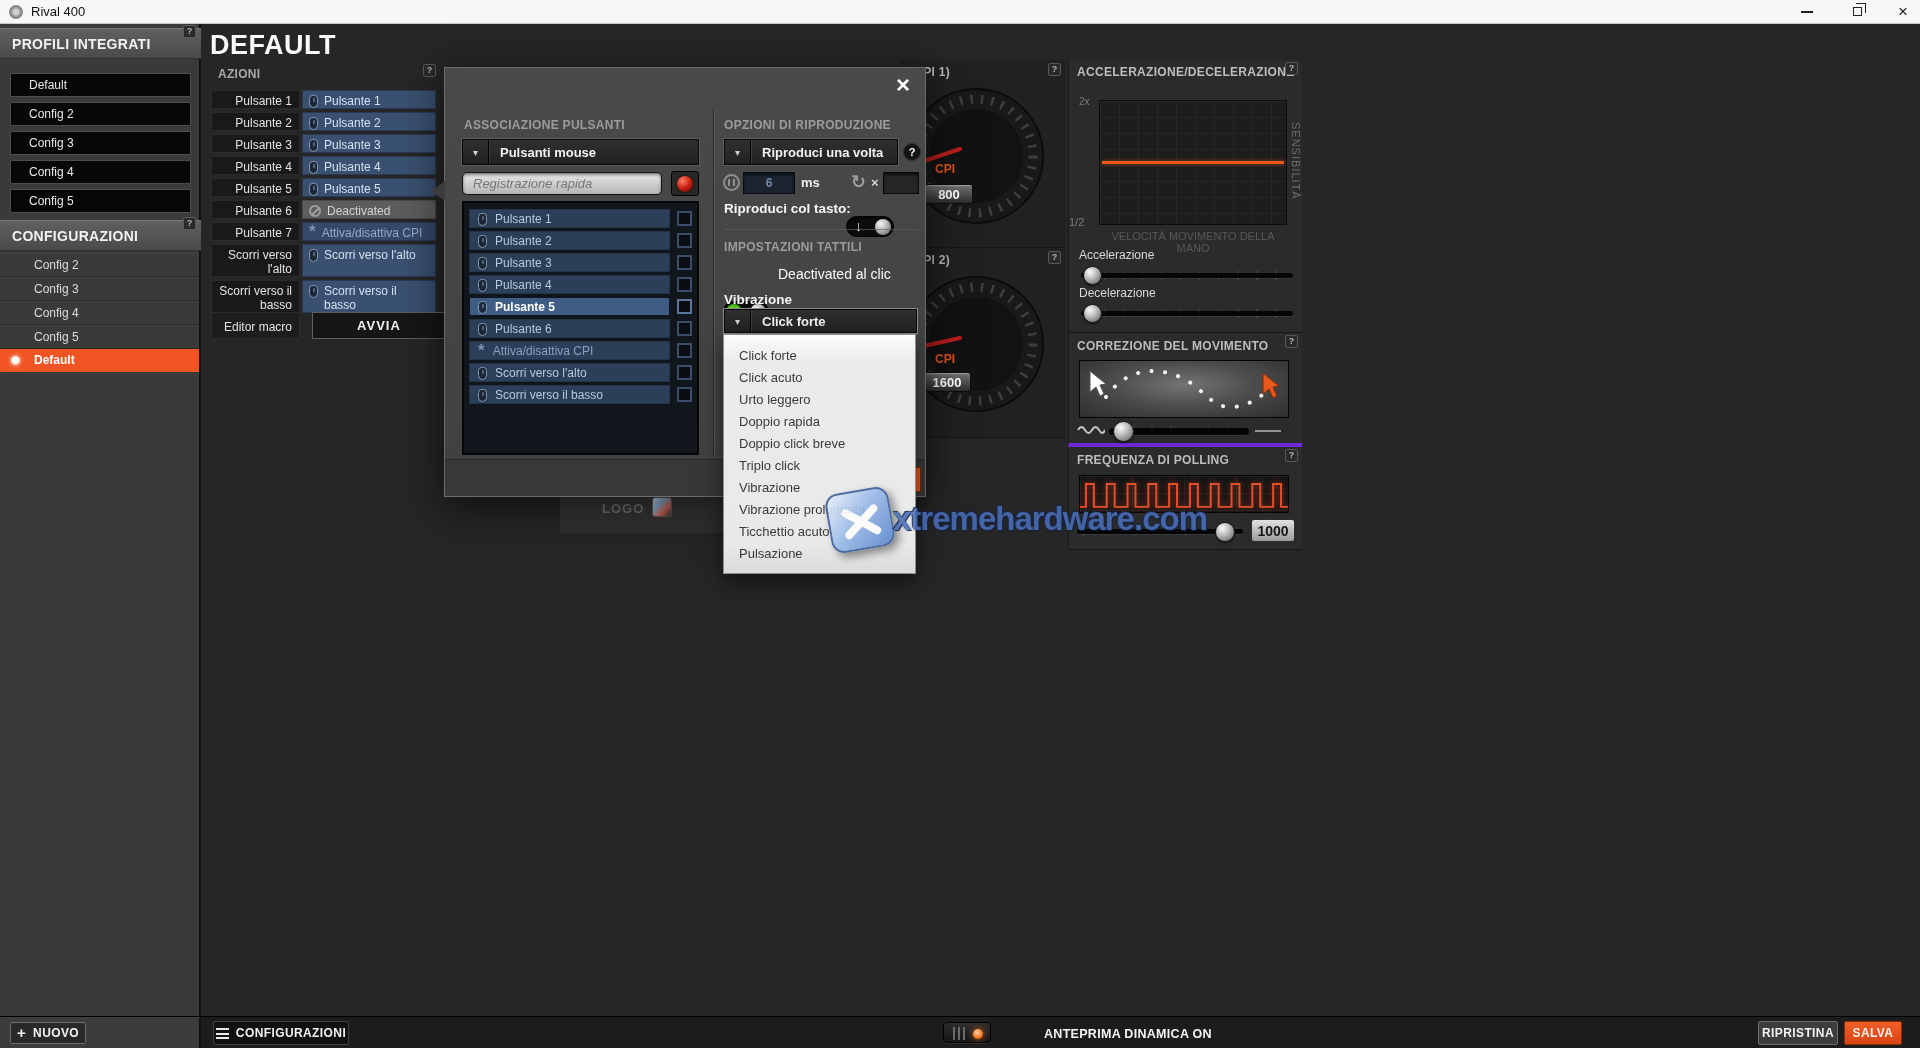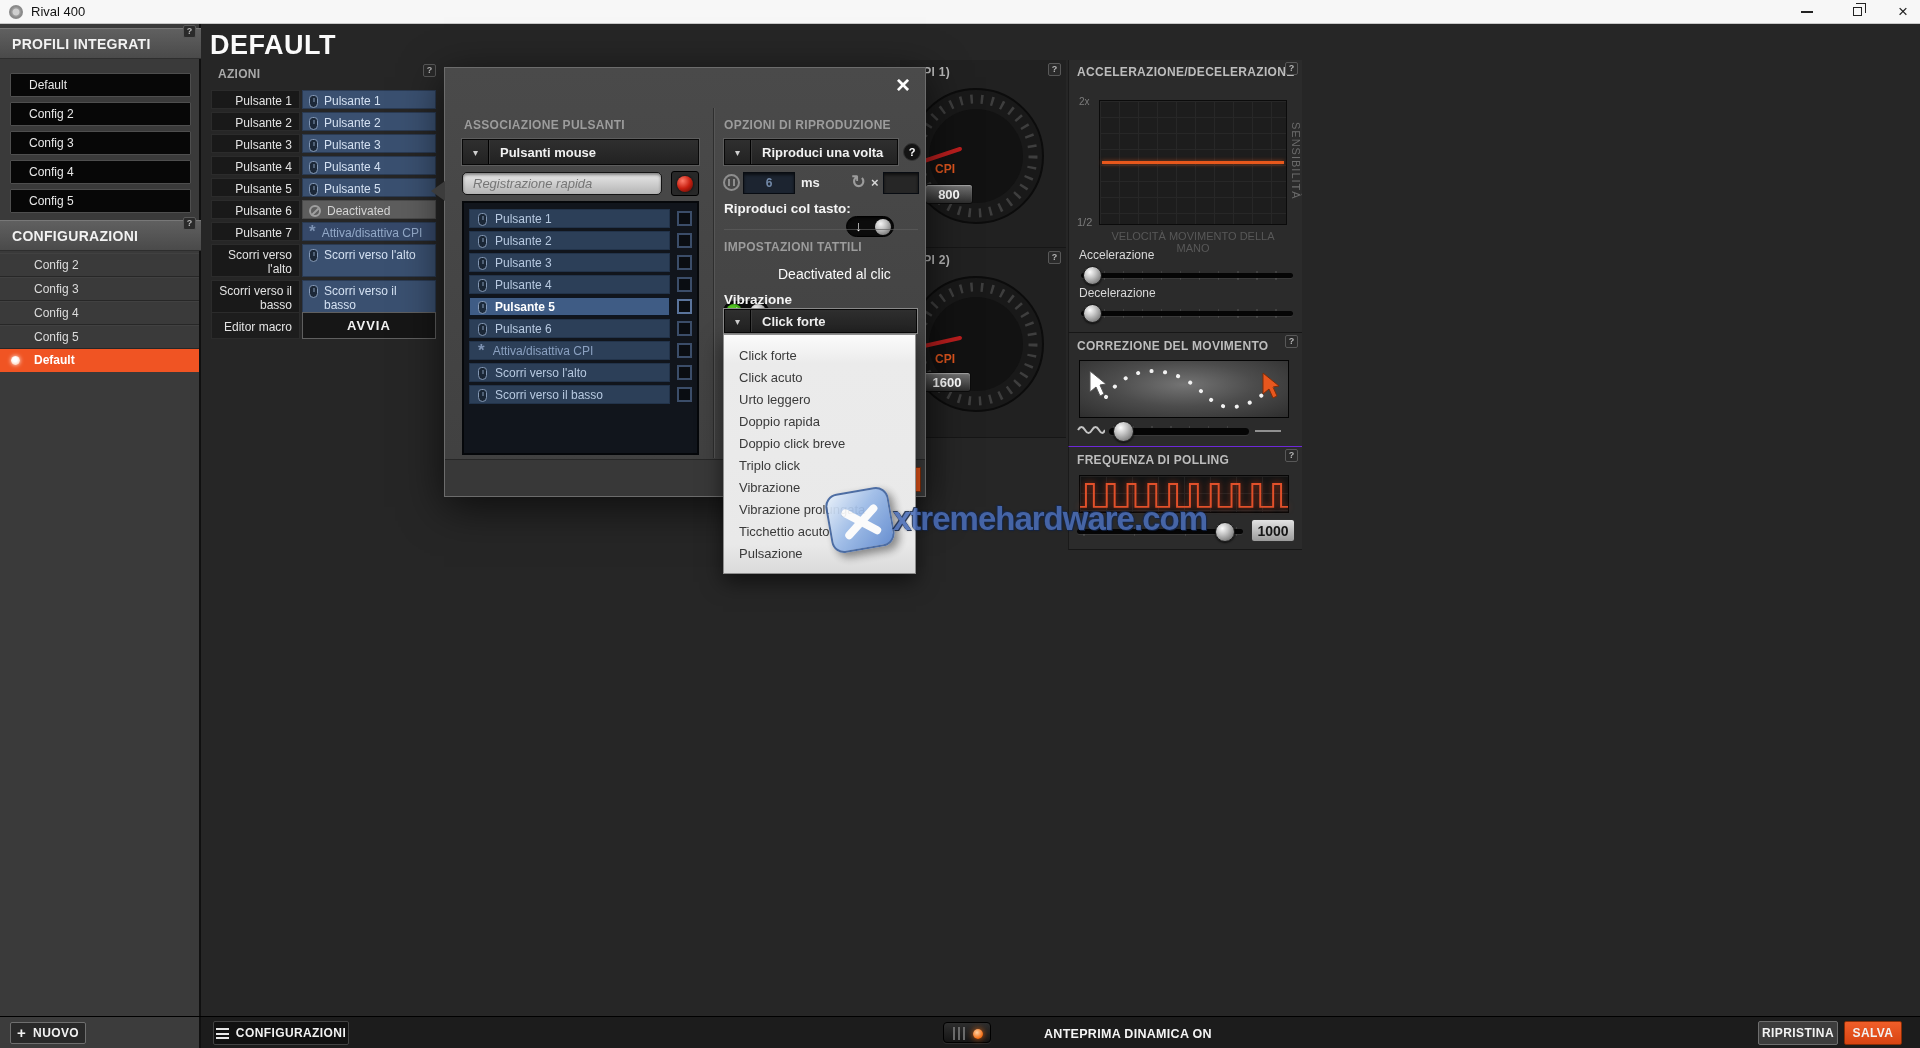--- a/index.html
+++ b/index.html
@@ -218,21 +218,21 @@
         <div class="act-label" style="height:33px;">Scorri verso il basso</div>
         <div class="act-value" style="height:33px;">
             <span class="micon"></span>
             <span>Scorri verso il basso</span>
           </div>
       </div>
     </div>
 
     <div class="act-row" style="position:absolute; left:0; top:248px;">
       <div class="act-label" style="height:27px; padding-top:7px; background:#1d1d1d;">Editor macro</div>
-      <div class="avvia-btn" style="width:134px; height:27px; margin-left:2px; line-height:26px;">AVVIA</div>
+      <div class="avvia-btn" style="width:134px; height:27px; margin-left:12px; line-height:26px;">AVVIA</div>
     </div>
   </div>
 
   <div class="gauge-panel" style="top:60px; height:188px;">
     <div class="sec-label" style="position:absolute; left:10px; top:5px; color:#b9b9b9;">(CPI 1)</div>
     <div class="qicon" style="left:148px; top:3px;">?</div>
     <svg class="abs" style="left:6px; top:26px;" width="140" height="140" viewBox="0 0 140 140">
       <circle cx="70" cy="70" r="67" fill="#191919" stroke="#0c0c0c" stroke-width="2"></circle>
       <circle cx="70" cy="70" r="57" fill="none" stroke="#3e3e3e" stroke-width="9" stroke-dasharray="2.5 8"></circle>
       <circle cx="70" cy="70" r="47" fill="#121212"></circle>
@@ -253,21 +253,21 @@
     </svg>
     <div class="cpi-lab" style="position:absolute; left:35px; top:104px;">CPI</div>
     <div class="cpi-badge" style="left:23px; top:124px;">1600</div>
   </div>
 
   <div class="rc" style="top:60px; height:273px; border-bottom:1px solid #161616;">
     <div class="sec-label" style="position:absolute; left:8px; top:5px; color:#bdbdbd;">ACCELERAZIONE/DECELERAZIONE</div>
     <div class="qicon" style="left:216px; top:2px;">?</div>
 
     <div class="abs" style="left:10px; top:36px; color:#7c7c7c; font-size:10px;">2x</div>
-    <div class="abs" style="left:8px; top:156px; color:#7c7c7c; font-size:11px;">1/2</div>
+    <div class="abs" style="left:0; top:156px; color:#7c7c7c; font-size:11px;">1/2</div>
     <div class="graph abs" style="left:30px; top:40px; width:188px; height:125px;">
       <div style="position:absolute; left:2px; right:2px; top:60px; height:3px; background:#e8581c; box-shadow:0 0 4px rgba(232,88,28,.6);"></div>
     </div>
     <div class="vlabel abs" style="left:221px; top:62px;">SENSIBILITÀ</div>
     <div class="abs" style="left:26px; top:170px; width:196px; text-align:center; color:#585858; font-size:11px;">VELOCITÀ MOVIMENTO DELLA MANO</div>
 
     <div class="abs" style="left:10px; top:188px; color:#d9d9d9; font-size:12px;">Accelerazione</div>
     <div class="abs" style="left:12px; top:206px; width:212px; height:20px;">
       <div class="ticks" style="position:absolute; left:4px; right:4px; top:5px;"></div>
       <div class="track" style="position:absolute; left:0; right:0; top:7px;"></div>
@@ -275,21 +275,21 @@
     </div>
 
     <div class="abs" style="left:10px; top:226px; color:#d9d9d9; font-size:12px;">Decelerazione</div>
     <div class="abs" style="left:12px; top:244px; width:212px; height:20px;">
       <div class="ticks" style="position:absolute; left:4px; right:4px; top:5px;"></div>
       <div class="track" style="position:absolute; left:0; right:0; top:7px;"></div>
       <div class="knob" style="position:absolute; left:2px; top:0;"></div>
     </div>
   </div>
 
-  <div class="rc" style="top:333px; height:114px; border-bottom:1px solid #6d28d9;">
+  <div class="rc" style="top:333px; height:114px; border-bottom:4px solid #6d28d9;">
     <div class="sec-label" style="position:absolute; left:8px; top:6px; color:#bdbdbd;">CORREZIONE DEL MOVIMENTO</div>
     <div class="qicon" style="left:216px; top:2px;">?</div>
     <div class="mv-box abs" style="left:10px; top:27px; width:210px; height:58px;">
       <svg width="210" height="58" viewBox="0 0 210 58">
         <path d="M26 36 C44 10, 72 4, 100 16 C124 26, 130 48, 154 46 C172 44, 182 34, 192 26" fill="none" stroke="#f2f2f2" stroke-width="4" stroke-linecap="round" stroke-dasharray="0.1 13.5"></path>
         <polygon points="10,10 10,31 16,26 20,35 24,33 20,24 26,23" fill="#ffffff" stroke="#555" stroke-width="1"></polygon>
         <polygon points="183,12 183,33 189,28 193,37 197,35 193,26 199,25" fill="#e8571e" stroke="#7e2c08" stroke-width="1"></polygon>
       </svg>
     </div>
     <svg class="abs" style="left:8px; top:90px;" width="28" height="14" viewBox="0 0 28 14">
@@ -312,20 +312,24 @@
       </svg>
     </div>
     <div class="abs" style="left:8px; top:74px; width:166px; height:22px;">
       <div class="ticks" style="position:absolute; left:6px; right:6px; top:6px; background:repeating-linear-gradient(90deg,#404040 0 1.5px,transparent 1.5px 51px);"></div>
       <div class="track" style="position:absolute; left:0; right:0; top:8px;"></div>
       <div class="knob" style="position:absolute; left:138px; top:1px; width:20px; height:20px;"></div>
     </div>
     <div class="val-badge abs" style="left:182px; top:72px; width:44px; height:23px; line-height:22px;">1000</div>
   </div>
 
+  <div class="abs" style="left:560px; top:487px; width:186px; height:46px; background:linear-gradient(#404040,#2f2f2f); border-radius:3px;">
+    <span style="position:absolute; left:42px; top:14px; color:#757575; font-weight:bold; font-size:13px; letter-spacing:1px;">LOGO</span>
+    <span style="position:absolute; left:92px; top:10px; width:20px; height:20px; border:1px solid #5c5c5c; border-radius:3px; background:linear-gradient(135deg,#f0f0f0 0%,#8fb6e0 35%,#d86a5a 65%,#2e2e2e 100%);"></span>
+  </div>
 
   <div class="modal">
     <div class="callout"></div>
     <div class="modal-close">×</div>
 
     <div class="sec-label abs" style="left:19px; top:50px; color:#9c9c9c;">ASSOCIAZIONE PULSANTI</div>
     <div class="ddown abs" style="left:17px; top:71px; width:237px; height:26px;">
       <div class="dd-arrowcell">▾</div>
       <div class="dd-text">Pulsanti mouse</div>
     </div>

